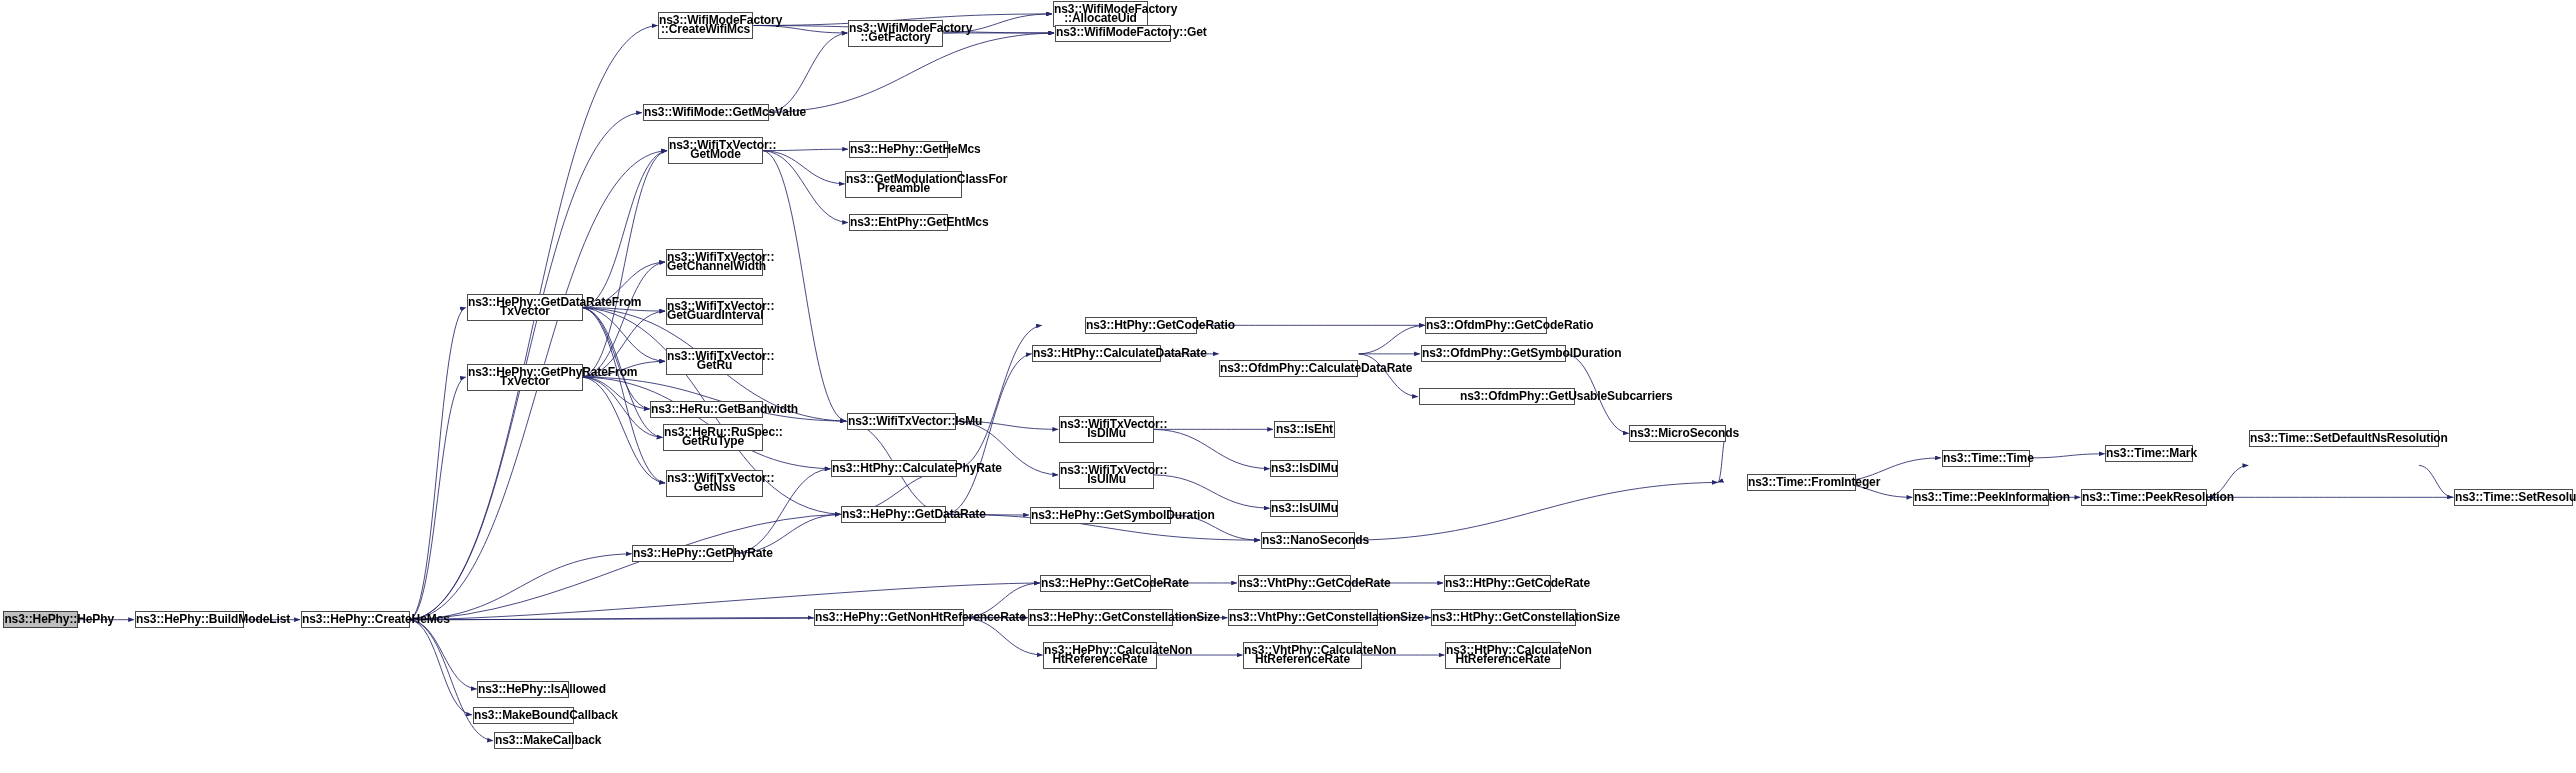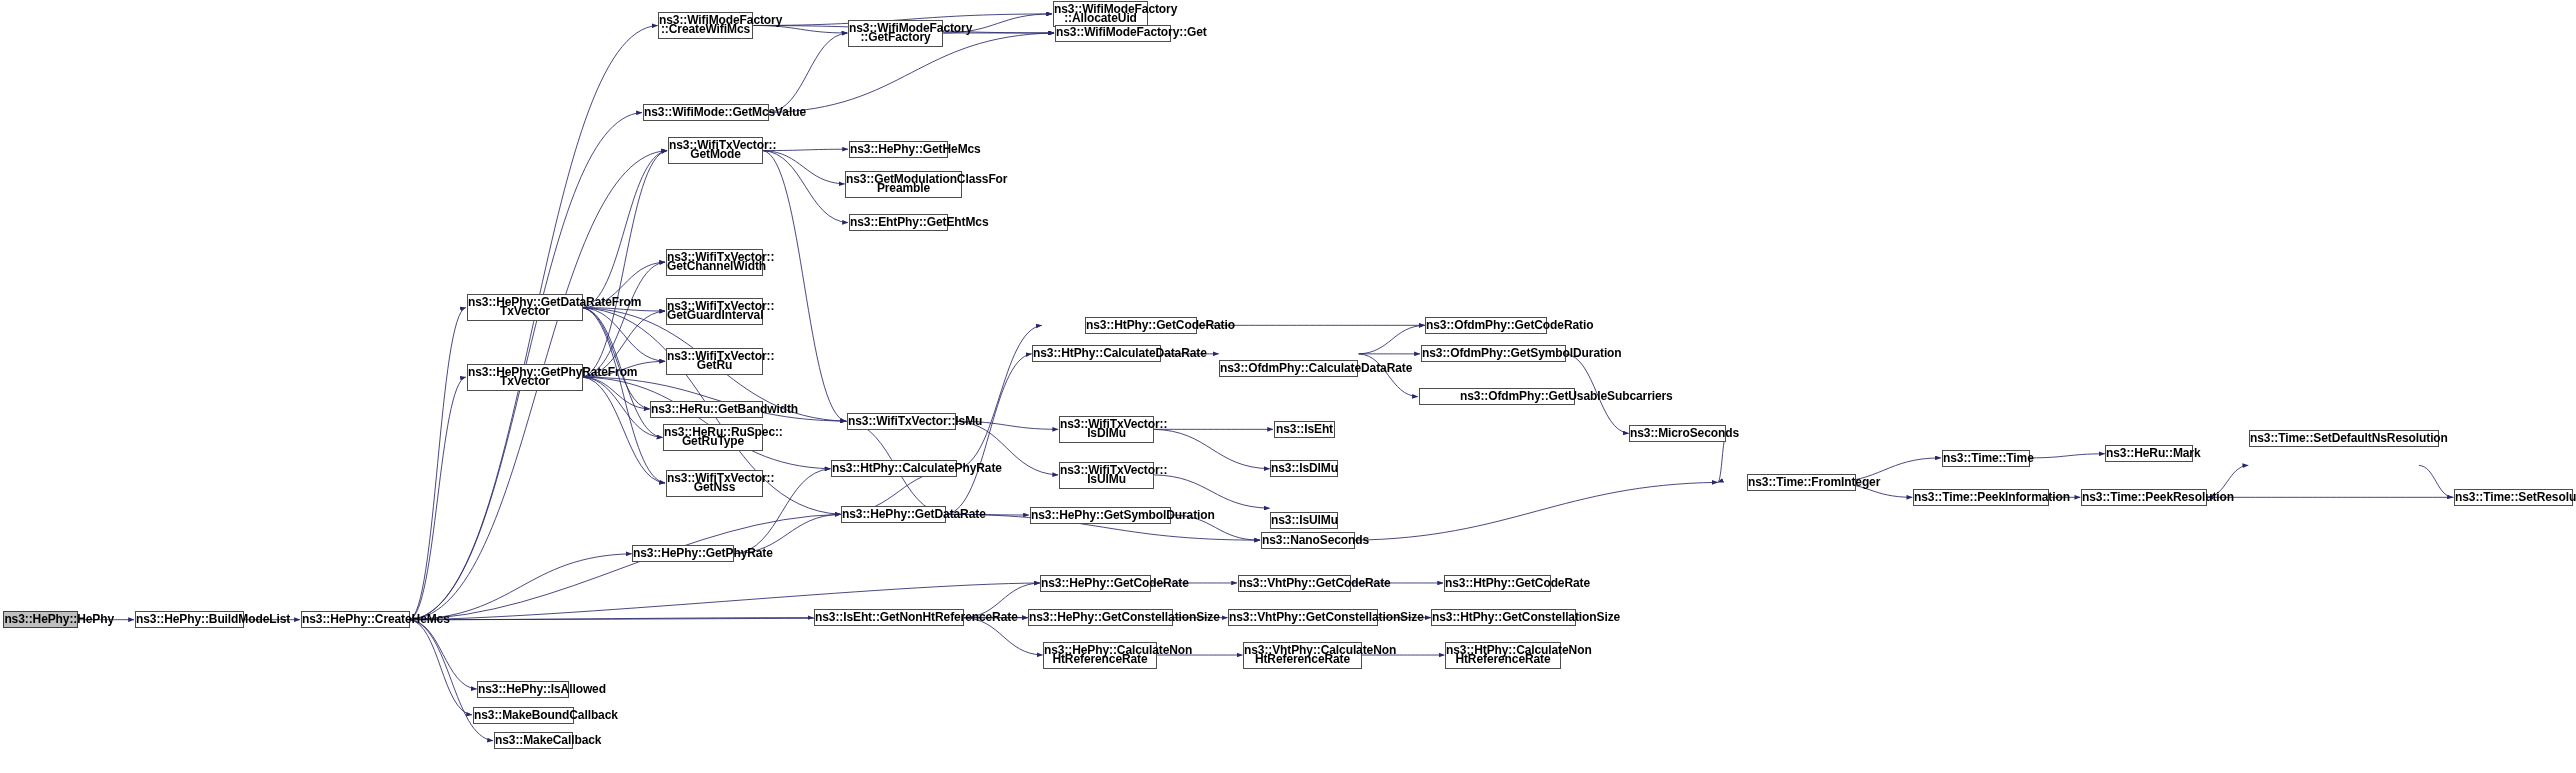--- a/index.html
+++ b/index.html
@@ -187,34 +187,34 @@
       <div class="node" style="left: 1425px; top: 317px; width: 122px; height: 17px;"><span class="node-label">ns3::OfdmPhy::GetCodeRatio</span></div>
       <div class="node" style="left: 1421px; top: 345px; width: 145px; height: 17px;"><span class="node-label">ns3::OfdmPhy::GetSymbolDuration</span></div>
       <div class="node" style="left: 1419px; top: 388px; width: 156px; height: 17px; padding-left: 40px;"><span class="node-label">ns3::OfdmPhy::GetUsableSubcarriers</span></div>
       <div class="node" style="left: 1059px; top: 416px; width: 95px; height: 26.5px;"><span class="node-label">ns3::WifiTxVector::
 IsDlMu</span></div>
       <div class="node" style="left: 1059px; top: 462px; width: 95px; height: 26.5px;"><span class="node-label">ns3::WifiTxVector::
 IsUlMu</span></div>
       <div class="node" style="left: 1030px; top: 507px; width: 141px; height: 17px;"><span class="node-label">ns3::HePhy::GetSymbolDuration</span></div>
       <div class="node" style="left: 1274px; top: 421px; width: 61px; height: 17px;"><span class="node-label">ns3::IsEht</span></div>
       <div class="node" style="left: 1270px; top: 460px; width: 68px; height: 17px;"><span class="node-label">ns3::IsDlMu</span></div>
-      <div class="node" style="left: 1270px; top: 512px; width: 68px; height: 17px;"><span class="node-label">ns3::IsUlMu</span></div>
+      <div class="node" style="left: 1270px; top: 500px; width: 68px; height: 17px;"><span class="node-label">ns3::IsUlMu</span></div>
       <div class="node" style="left: 1261px; top: 532px; width: 94px; height: 17px;"><span class="node-label">ns3::NanoSeconds</span></div>
       <div class="node" style="left: 1629px; top: 425px; width: 97px; height: 17px;"><span class="node-label">ns3::MicroSeconds</span></div>
       <div class="node" style="left: 1718px; top: 474px; width: 109px; height: 17px; margin-left: 29px;"><span class="node-label">ns3::Time::FromInteger</span></div>
       <div class="node" style="left: 1942px; top: 450px; width: 88px; height: 17px;"><span class="node-label">ns3::Time::Time</span></div>
       <div class="node" style="left: 1913px; top: 489px; width: 136px; height: 17px;"><span class="node-label">ns3::Time::PeekInformation</span></div>
-      <div class="node" style="left: 2105px; top: 445px; width: 88px; height: 17px;"><span class="node-label">ns3::HeRu::Mark</span></div>
+      <div class="node" style="left: 2105px; top: 445px; width: 88px; height: 17px;"><span class="node-label">ns3::Time::Mark</span></div>
       <div class="node" style="left: 2081px; top: 489px; width: 126px; height: 17px;"><span class="node-label">ns3::Time::PeekResolution</span></div>
       <div class="node" style="left: 2249px; top: 430px; width: 190px; height: 17px;"><span class="node-label">ns3::Time::SetDefaultNsResolution</span></div>
       <div class="node" style="left: 2454px; top: 489px; width: 119px; height: 17px;"><span class="node-label">ns3::Time::SetResolution</span></div>
       <div class="node" style="left: 1040px; top: 575px; width: 111px; height: 17px;"><span class="node-label">ns3::HePhy::GetCodeRate</span></div>
       <div class="node" style="left: 1238px; top: 575px; width: 113px; height: 17px;"><span class="node-label">ns3::VhtPhy::GetCodeRate</span></div>
       <div class="node" style="left: 1444px; top: 575px; width: 107px; height: 17px;"><span class="node-label">ns3::HtPhy::GetCodeRate</span></div>
-      <div class="node" style="left: 814px; top: 609px; width: 150px; height: 17px;"><span class="node-label">ns3::IsEht::GetNonHtReferenceRate</span></div>
+      <div class="node" style="left: 814px; top: 609px; width: 150px; height: 17px;"><span class="node-label">ns3::HePhy::GetNonHtReferenceRate</span></div>
       <div class="node" style="left: 1028px; top: 609px; width: 145px; height: 17px;"><span class="node-label">ns3::HePhy::GetConstellationSize</span></div>
       <div class="node" style="left: 1228px; top: 609px; width: 150px; height: 17px;"><span class="node-label">ns3::VhtPhy::GetConstellationSize</span></div>
       <div class="node" style="left: 1431px; top: 609px; width: 145px; height: 17px;"><span class="node-label">ns3::HtPhy::GetConstellationSize</span></div>
       <div class="node" style="left: 1043px; top: 642px; width: 114px; height: 26.5px;"><span class="node-label">ns3::HePhy::CalculateNon
 HtReferenceRate</span></div>
       <div class="node" style="left: 1243px; top: 642px; width: 119px; height: 26.5px;"><span class="node-label">ns3::VhtPhy::CalculateNon
 HtReferenceRate</span></div>
       <div class="node" style="left: 1445px; top: 642px; width: 116px; height: 26.5px;"><span class="node-label">ns3::HtPhy::CalculateNon
 HtReferenceRate</span></div>
     </div>

